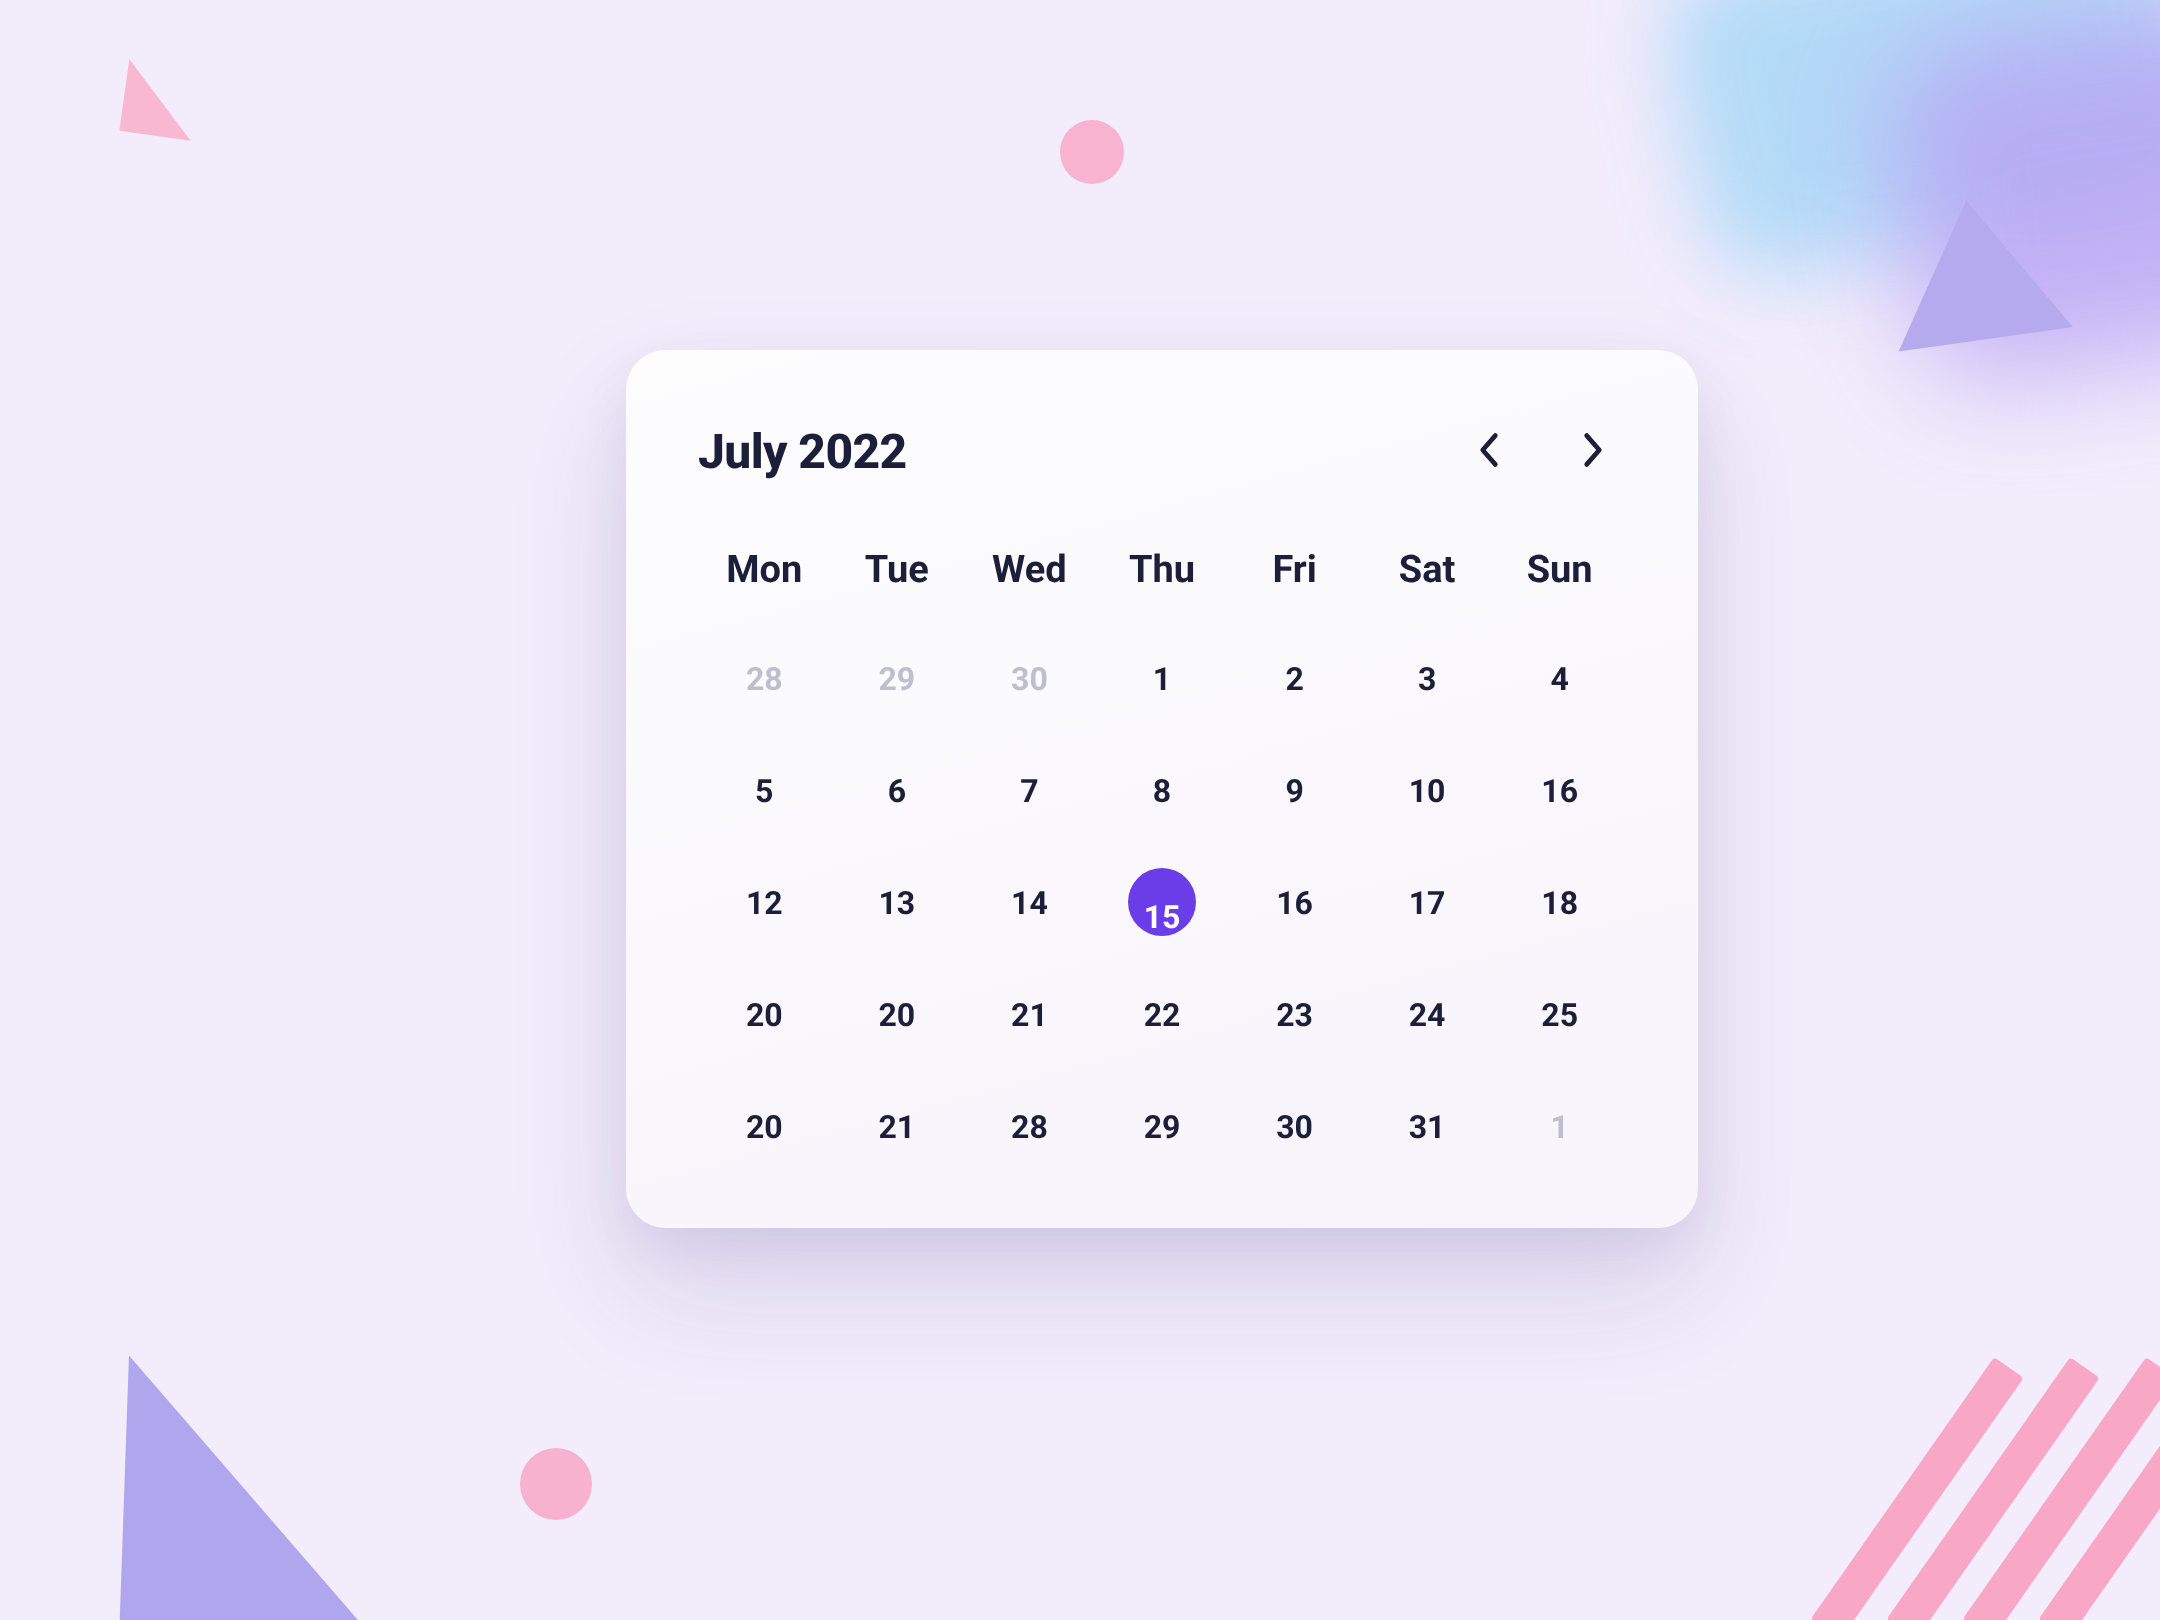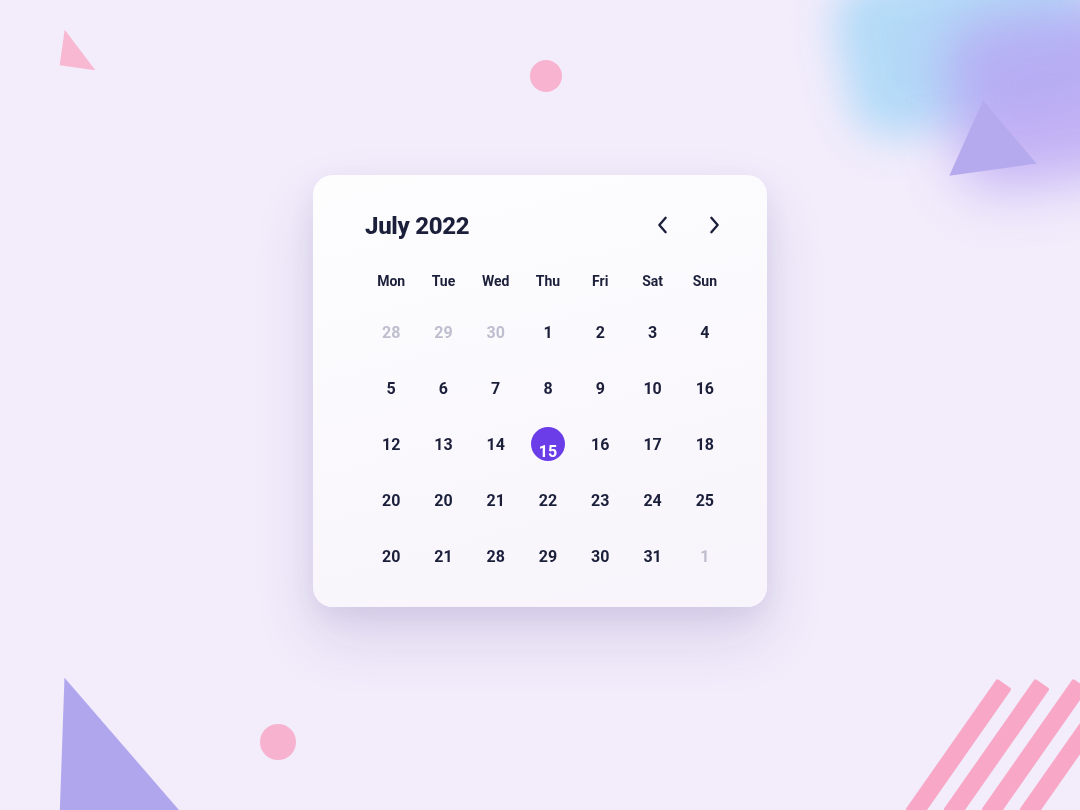--- a/index.html
+++ b/index.html
@@ -81,24 +81,24 @@
   }
   .stripes-br .s1 { bottom: -30px; left: -10px; transform: rotate(-55deg); }
   .stripes-br .s2 { bottom: -30px; left: 28px; transform: rotate(-55deg); }
   .stripes-br .s3 { bottom: -30px; left: 66px; transform: rotate(-55deg); }
   .stripes-br .s4 { bottom: -30px; left: 104px; transform: rotate(-55deg); }
 
   
   .card {
     position: absolute;
     top: 175px; left: 313px;
-    width: 454px;
+    width: 536px;
     background: linear-gradient(165deg, #fdfdfe 0%, #f7f4fb 100%);
     border-radius: 20px;
-    padding: 34px 36px 30px 52px;
+    padding: 34px 36px 30px 36px;
     box-shadow:
       0 30px 60px rgba(80, 60, 140, 0.15),
       0 10px 24px rgba(80, 60, 140, 0.08);
   }
 
   .card-header {
     display: flex;
     align-items: center;
     justify-content: space-between;
     margin-bottom: 30px;
@@ -121,21 +121,21 @@
   }
   .nav-btn svg { width: 11px; height: 18px; }
 
   .grid {
     display: grid;
     grid-template-columns: repeat(7, 1fr);
     row-gap: 14px;
     text-align: center;
   }
   .dow {
-    font-size: 14px;
+    font-size: 19px;
     font-weight: 700;
     color: #1b1f3a;
     padding-bottom: 8px;
   }
   .day {
     height: 42px;
     display: flex;
     align-items: center;
     justify-content: center;
     font-size: 16px;

